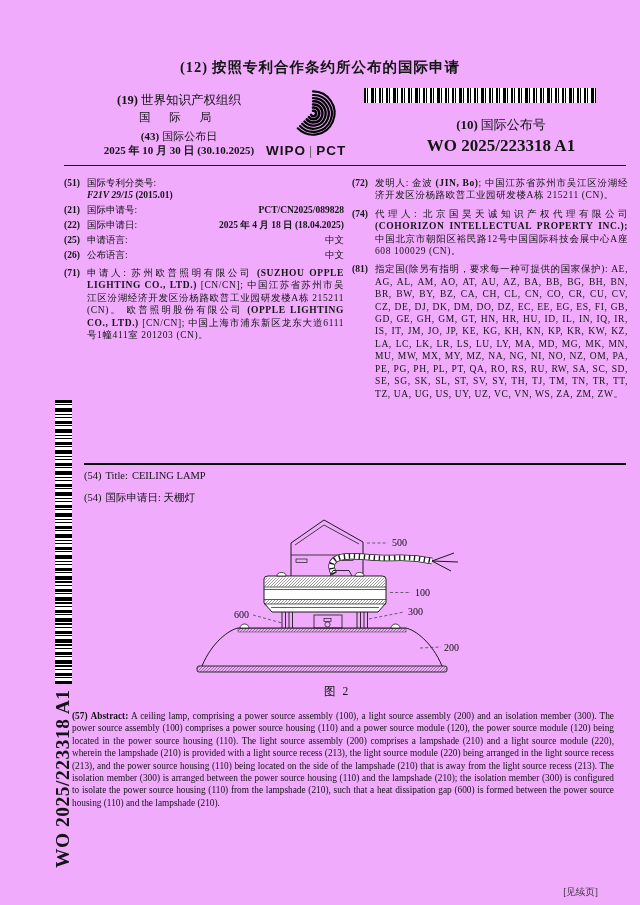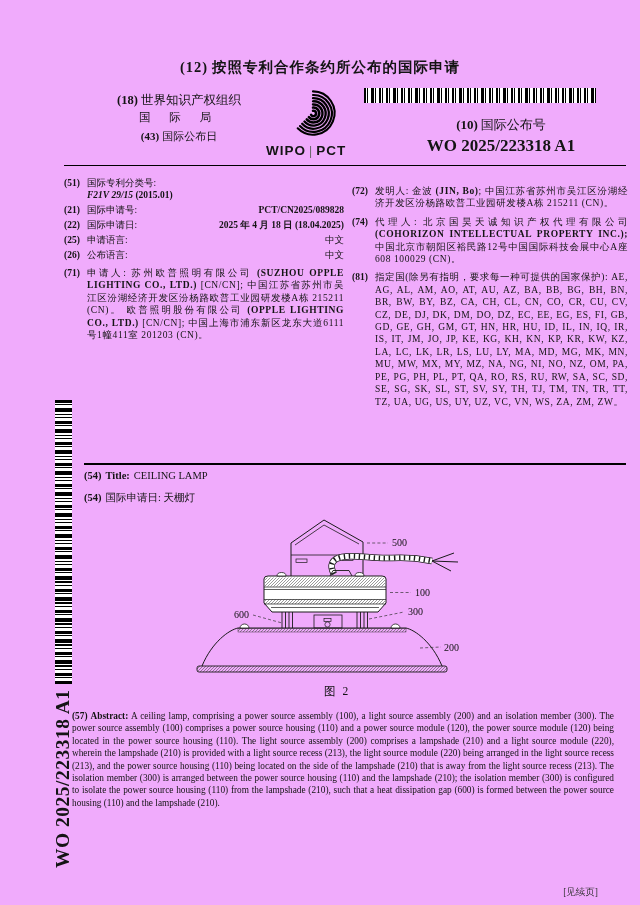--- a/index.html
+++ b/index.html
@@ -57,39 +57,40 @@
       #fff 5px 8px,#000 8px 12px,#fff 12px 13.5px,#000 13.5px 15px,#fff 15px 17px,
       #000 17px 18px,#fff 18px 21px)}
   .vert-pub{position:absolute;left:52px;top:868px;transform:rotate(-90deg);
             transform-origin:0 0;font-size:19.5px;font-weight:bold;white-space:nowrap;
             width:176px;letter-spacing:.5px}
 
   
   .rule2{position:absolute;top:463px;left:84px;width:542px;border-top:2.2px solid #000}
   .title-en{position:absolute;top:470px;left:84px;font-size:10.5px}
   .title-zh{position:absolute;top:491px;left:84px;font-size:10.5px}
-  .title-en .b,.title-zh .b{font-weight:bold;margin-right:4px}
+  .title-en .b,.title-zh .b{font-weight:normal;margin-right:4px}
   .figure-wrap{position:absolute;left:192px;top:515px;width:280px;height:185px}
   .figure-wrap svg{width:100%;height:100%;display:block}
   .abstract{position:absolute;top:710px;left:72px;width:542px;font-size:9.3px;
             line-height:12.4px;text-align:justify}
   .abstract .b{font-weight:bold}
   .continuation{position:absolute;top:886px;right:42px;font-size:9.5px;color:#333}
 </style>
 </head>
 <body>
 
 <div class="page">
 
   <div class="kind-line"><span class="n">(12)</span><span>按照专利合作条约所公布的国际申请</span></div>
 
   <div class="head-left">
-    <div class="l1"><span class="n">(18)</span><span>世界知识产权组织</span></div>
+    <div class="l1"><span class="n">(19)</span><span>世界知识产权组织</span></div>
     <div class="l2">国 际 局</div>
     <div class="l3"><span class="n">(43)</span><span>国际公布日</span></div>
+    <div class="l4">2025 年 10 月 30 日 (30.10.2025)</div>
   </div>
 
   <div class="logo-block">
     <svg viewBox="0 0 54 60">
       <g stroke="#000" fill="none" stroke-linecap="round">
         <path d="M27 6  A24 24 0 1 1 10 47" stroke-width="2.3"></path>
         <path d="M27 10 A20.5 20.5 0 1 1 12.5 44.5" stroke-width="2.4"></path>
         <path d="M27 13.5 A17 17 0 1 1 15 42" stroke-width="2.5"></path>
         <path d="M27 17 A13.5 13.5 0 1 1 17.5 39.5" stroke-width="2.6"></path>
         <path d="M27 20.5 A10 10 0 1 1 20 37.1" stroke-width="2.7"></path>
@@ -154,21 +155,21 @@
 
 
       <div class="para">
         <span class="num">(71)</span>
         <div class="ptext"><span>申请人: 苏州欧普照明有限公司 </span><span class="bold">(SUZHOU OPPLE LIGHTING CO., LTD.)</span><span> [CN/CN]; 中国江苏省苏州市吴江区汾湖经济开发区汾杨路欧普工业园研发楼A栋 215211 (CN)。 欧普照明股份有限公司 </span><span class="bold">(OPPLE LIGHTING CO., LTD.)</span><span> [CN/CN]; 中国上海市浦东新区龙东大道6111号1幢411室 201203 (CN)。</span></div>
       </div>
 
     </div>
     <div class="col-r">
 
-      <div class="para" style="margin-top:11px">
+      <div class="para" style="margin-top:3px">
         <span class="num">(72)</span>
         <div class="ptext"><span>发明人: 金波 </span><span class="bold">(JIN, Bo)</span><span>; 中国江苏省苏州市吴江区汾湖经济开发区汾杨路欧普工业园研发楼A栋 215211 (CN)。</span></div>
       </div>
 
       <div class="para">
         <span class="num">(74)</span>
         <div class="ptext"><span>代理人: 北京国昊天诚知识产权代理有限公司 </span><span class="bold">(COHORIZON INTELLECTUAL PROPERTY INC.);</span><span> 中国北京市朝阳区裕民路12号中国国际科技会展中心A座608 100029 (CN)。</span></div>
       </div>
 
       <div class="para">

